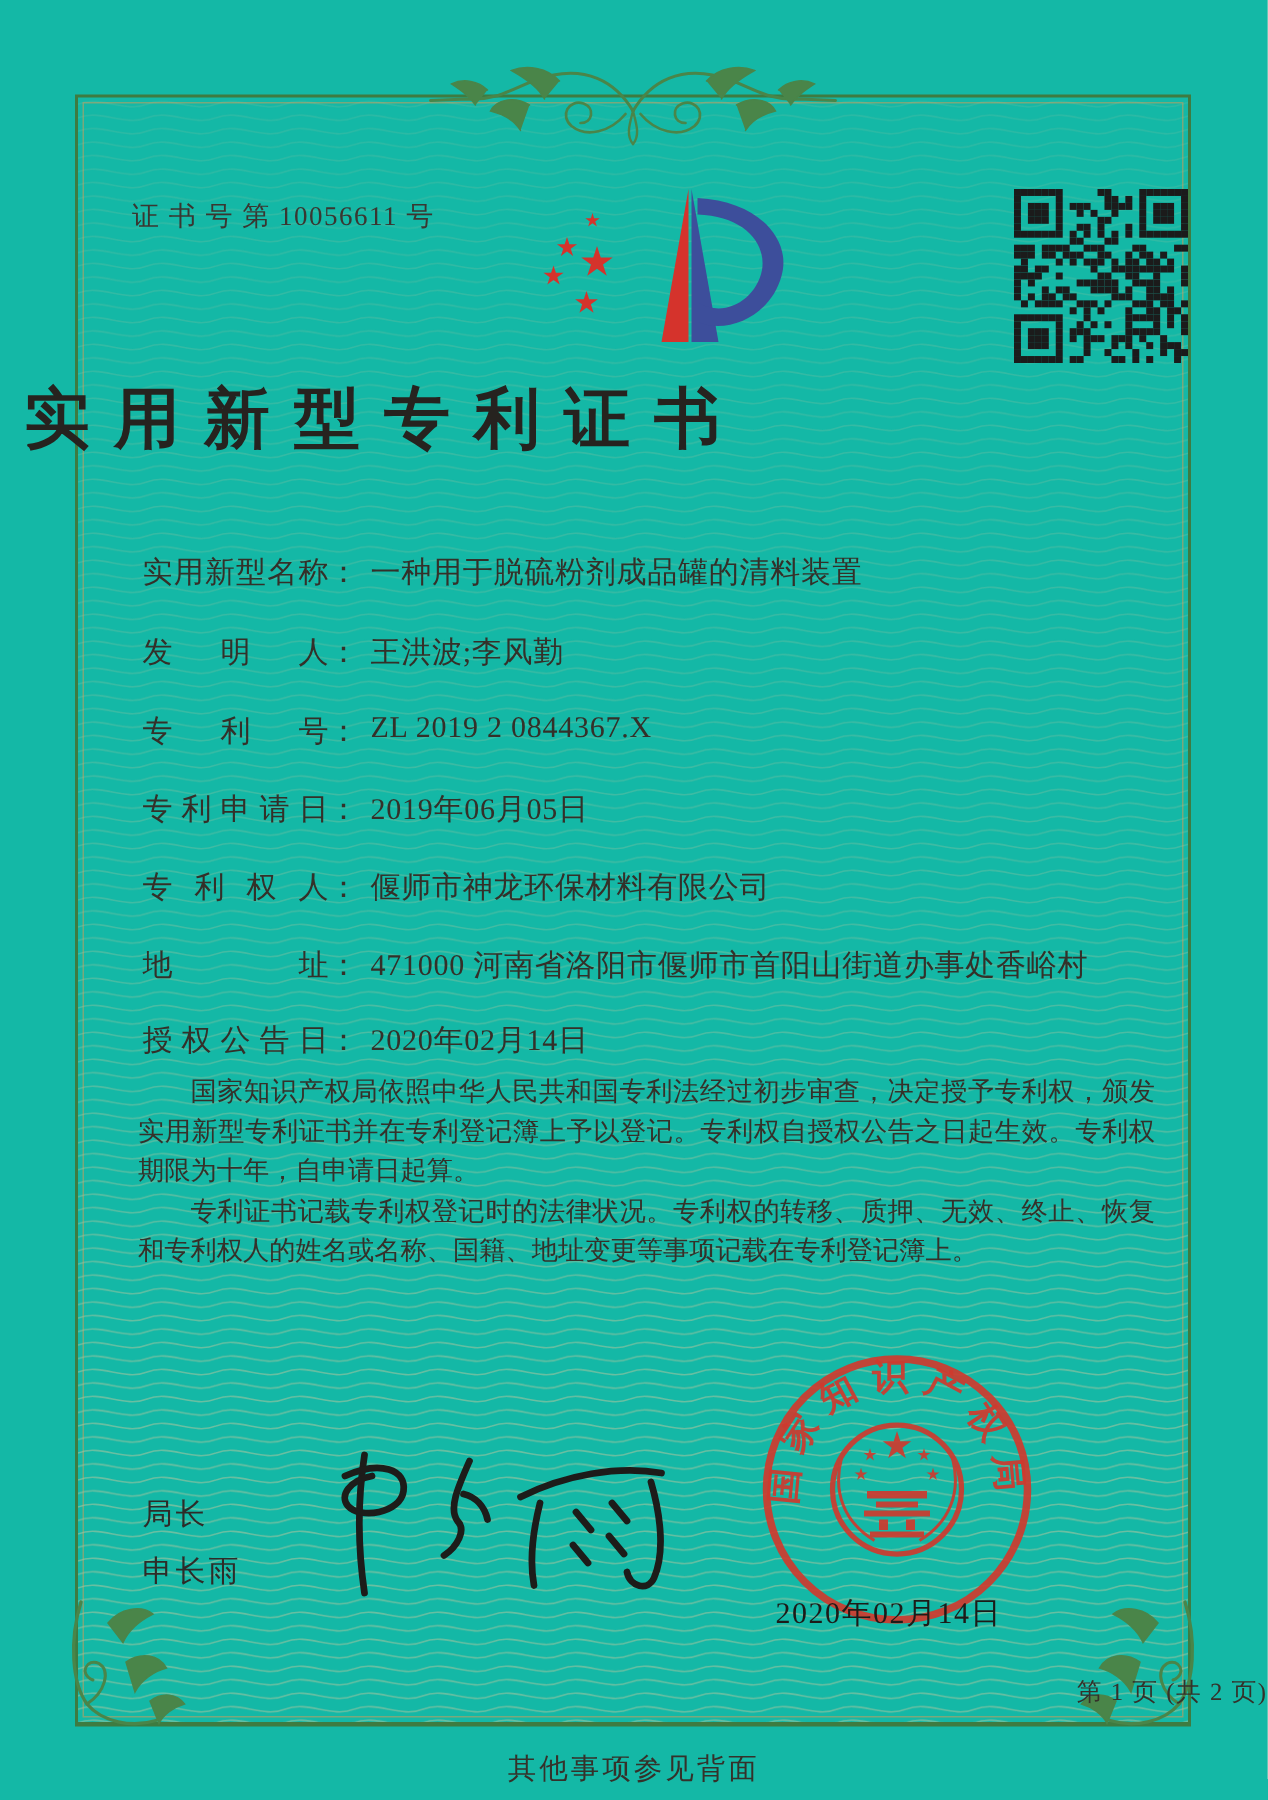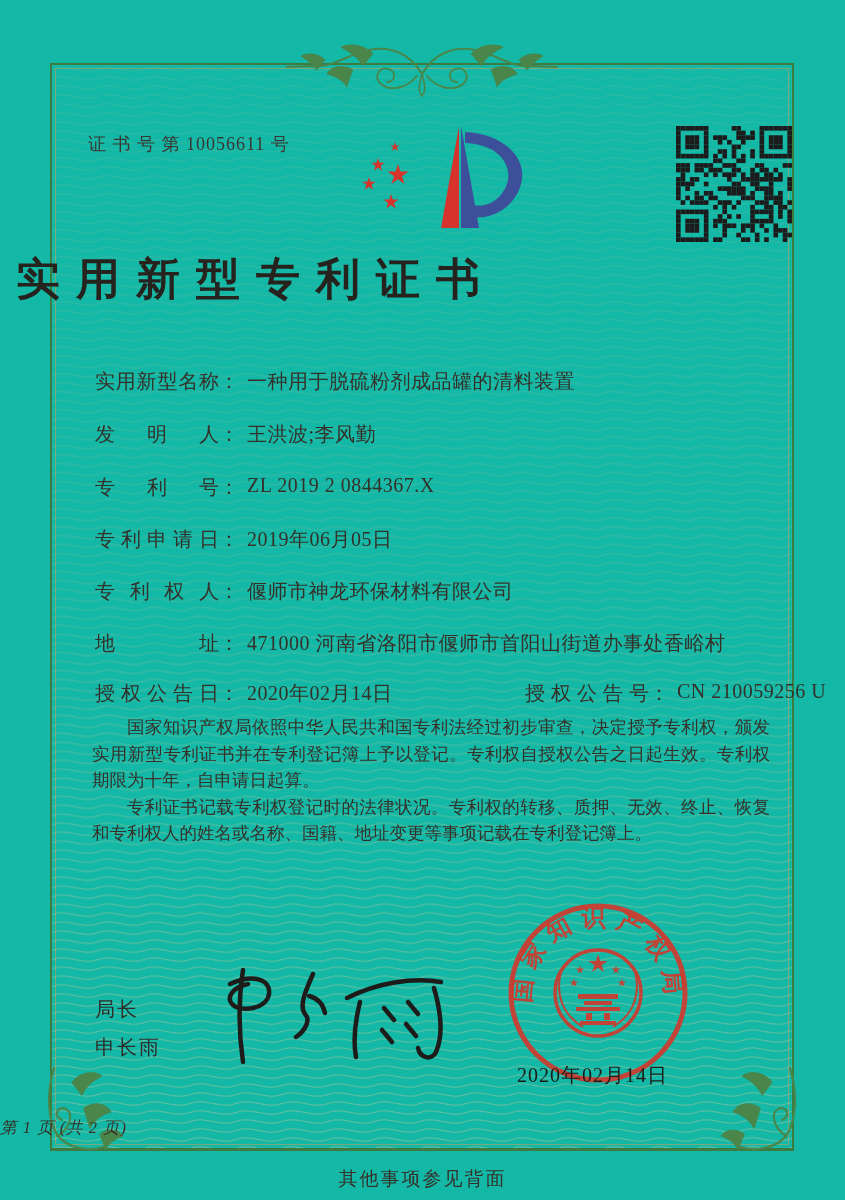--- a/index.html
+++ b/index.html
@@ -57,22 +57,22 @@
   .body-text p{margin:0;text-indent:2em;}
   
   .director-title{position:absolute;left:95px;top:996px;font-size:20px;letter-spacing:2px;}
   .director-name{position:absolute;left:95px;top:1034px;font-size:20px;letter-spacing:2px;}
   .signature{position:absolute;left:212px;top:956px;width:255px;height:110px;}
   .seal{position:absolute;left:505px;top:900px;width:186px;height:186px;}
   .seal-date{
     position:absolute;left:517px;top:1062px;font-size:20px;letter-spacing:1px;color:#1d1b18;
   }
   .page-info{
-    position:absolute;left:0;top:1117px;width:845px;text-align:left;
-    font-size:16.5px;color:#35312a;letter-spacing:1px;font-style:italic;
+    position:absolute;left:0;top:1117px;width:845px;text-align:right;
+    font-size:16.5px;color:#35312a;letter-spacing:1px;
   }
   .back-note{
     position:absolute;left:0;top:1166px;width:845px;text-align:center;
     font-size:19px;color:#35312a;letter-spacing:2px;
   }
 </style>
 </head>
 <body>
 
 <div class="page">
@@ -464,23 +464,20 @@
     <span class="flabel">专利申请日</span><span class="fcolon">：</span><span class="fvalue">2019年06月05日</span>
   </div>
   <div class="frow" style="top:578px">
     <span class="flabel">专利权人</span><span class="fcolon">：</span><span class="fvalue">偃师市神龙环保材料有限公司</span>
   </div>
   <div class="frow" style="top:630px">
     <span class="flabel">地址</span><span class="fcolon">：</span><span class="fvalue">471000 河南省洛阳市偃师市首阳山街道办事处香峪村</span>
   </div>
   <div class="frow" style="top:680px;width:700px">
     <span class="flabel">授权公告日</span><span class="fcolon">：</span><span class="fvalue">2020年02月14日</span>
-    <span class="fpair2">
-      <span class="flabel">授权公告号</span><span class="fcolon">：</span><span class="fvalue">CN 210059256 U</span>
-    </span>
   </div>
 
   <div class="body-text">
     <p>国家知识产权局依照中华人民共和国专利法经过初步审查，决定授予专利权，颁发实用新型专利证书并在专利登记簿上予以登记。专利权自授权公告之日起生效。专利权期限为十年，自申请日起算。</p>
     <p>专利证书记载专利权登记时的法律状况。专利权的转移、质押、无效、终止、恢复和专利权人的姓名或名称、国籍、地址变更等事项记载在专利登记簿上。</p>
   </div>
 
   <div class="director-title">局长</div>
   <div class="director-name">申长雨</div>
 

